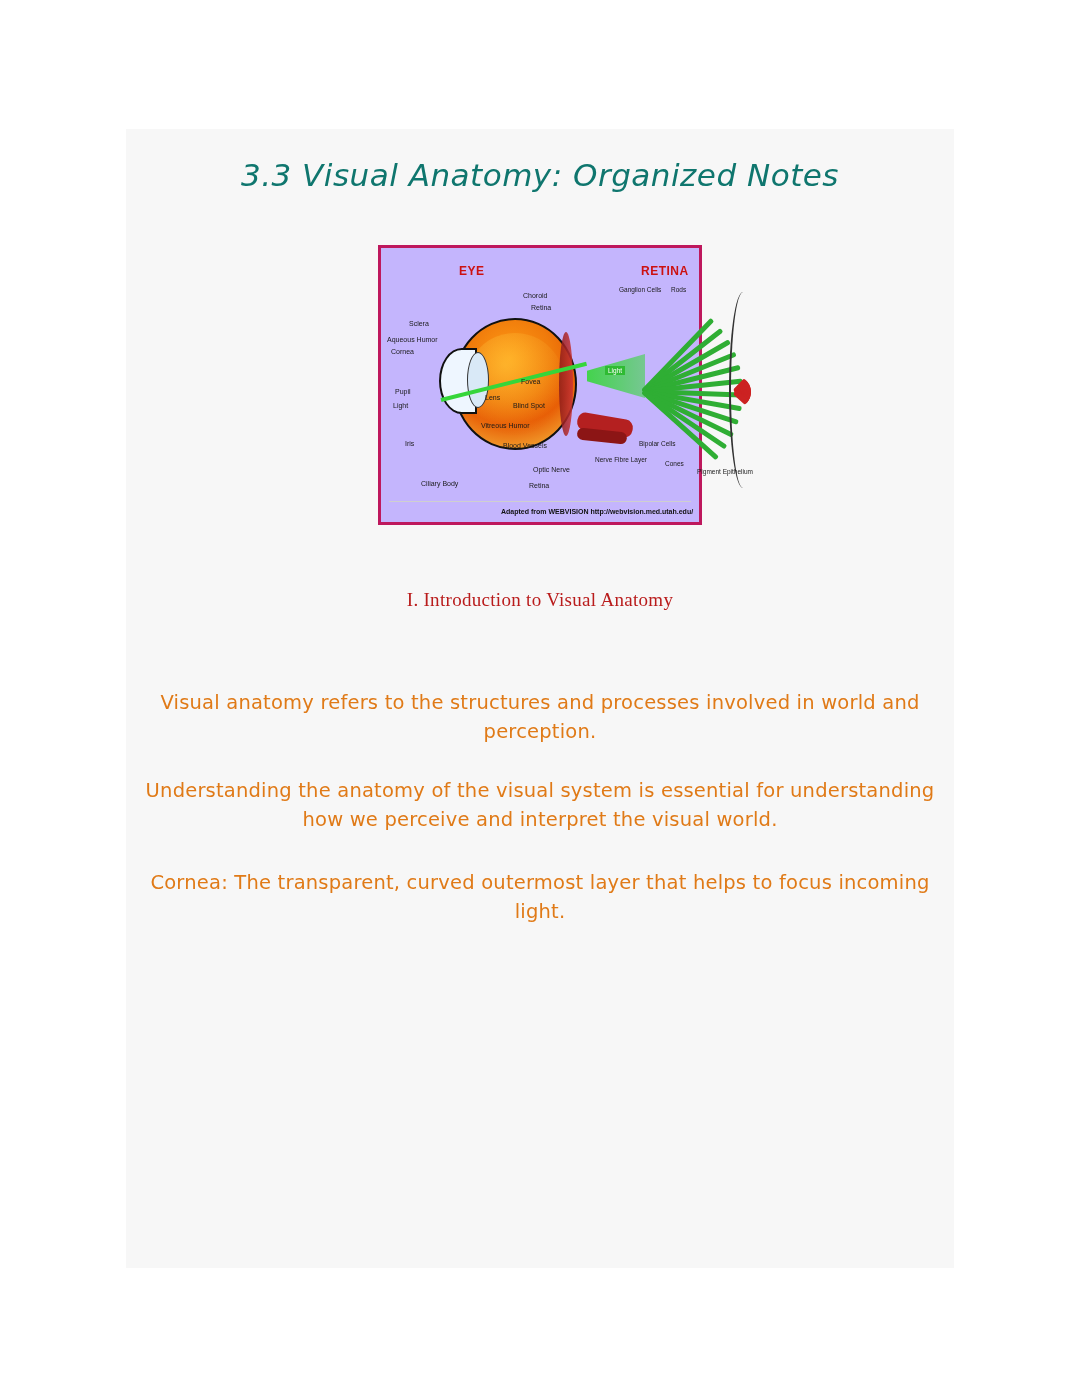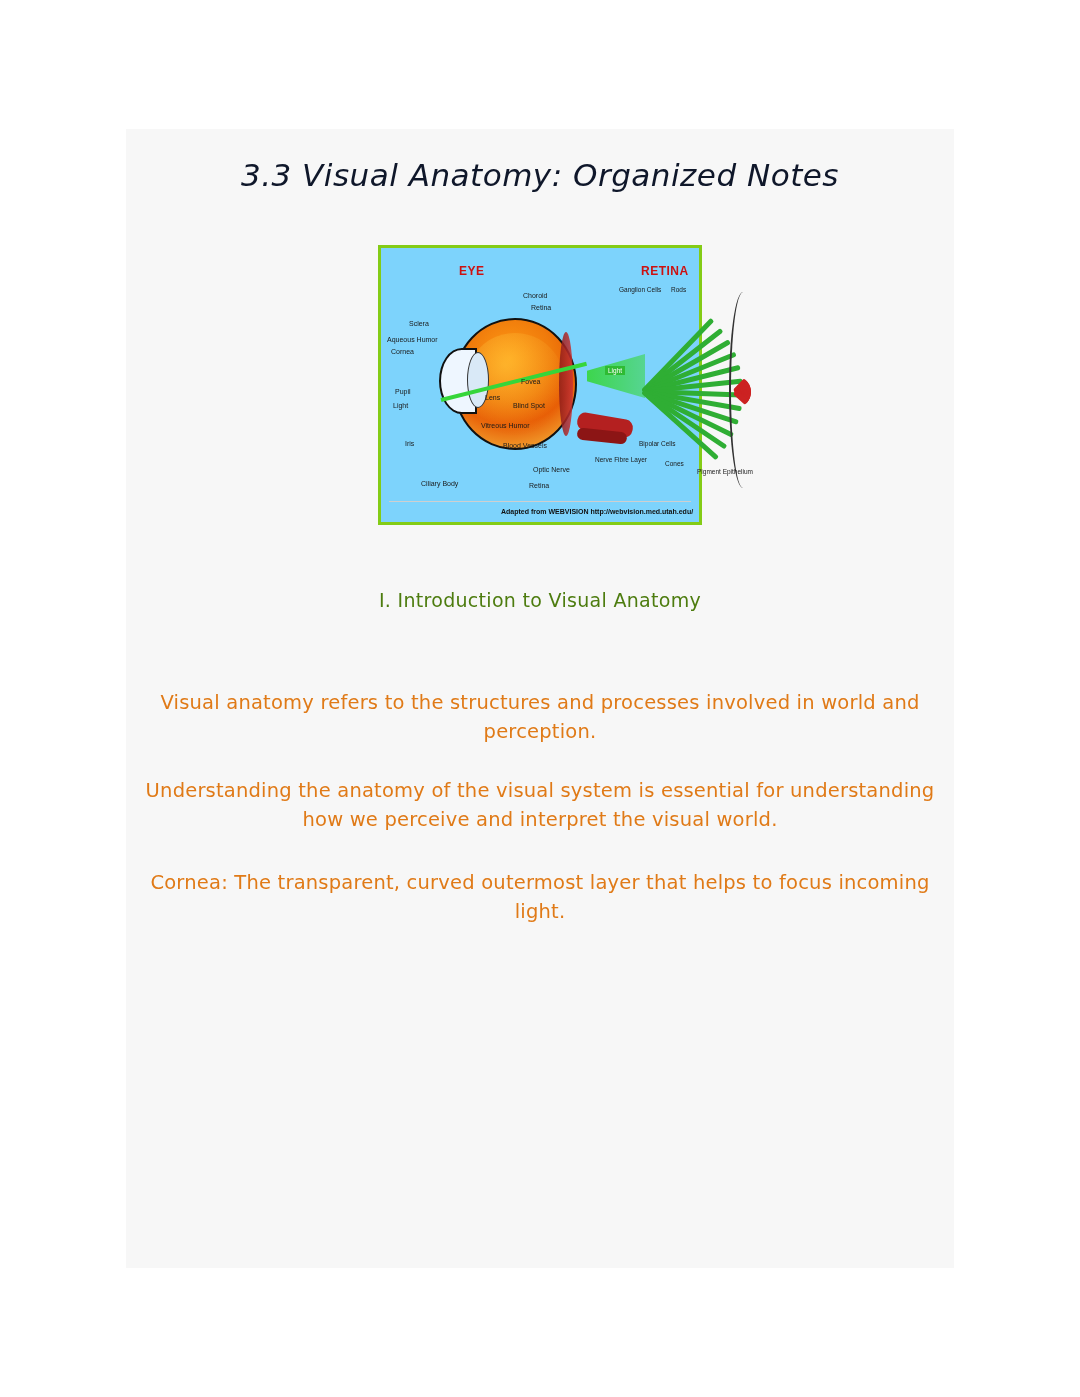--- a/index.html
+++ b/index.html
@@ -20,41 +20,41 @@
     left: 126px;
     top: 129px;
     width: 828px;
     height: 1139px;
     background: #f7f7f7;
     overflow: hidden;
   }
 
   .doc-title {
     text-align: center;
-    color: #0f172a;
+    color: #0f766e;
     font-size: 31px;
     font-style: italic;
     letter-spacing: 0.5px;
     margin: 28px 0 0 0;
     font-family: "DejaVu Sans", sans-serif;
     font-weight: normal;
   }
 
   
   .figure-wrap {
     display: flex;
     justify-content: center;
     margin-top: 52px;
   }
   .figure {
     position: relative;
     width: 324px;
     height: 280px;
-    background: #7dd3fc;
-    border: 3px solid #84cc16;
+    background: #c4b5fd;
+    border: 3px solid #be185d;
     box-sizing: border-box;
   }
   .fig-label {
     position: absolute;
     font-family: "Liberation Sans", sans-serif;
     font-weight: bold;
     color: #cc1111;
     font-size: 12px;
     letter-spacing: 0.5px;
   }
@@ -220,25 +220,26 @@
     left: 8px;
     right: 8px;
     bottom: 20px;
     height: 1px;
     background: #cfcfcf;
   }
 
   
   .heading {
     text-align: center;
-    color: #4d7c0f;
+    color: #b91c1c;
     font-size: 19px;
     margin: 0;
     font-weight: normal;
     letter-spacing: 0.3px;
+    font-family: Liberation Serif, serif;
   }
   .h-sec1 { margin-top: 64px; }
   .para {
     color: #e07a17;
     font-size: 19.5px;
     text-align: center;
     line-height: 1.48;
     margin: 0;
     padding: 0 12px;
     letter-spacing: 0.2px;

